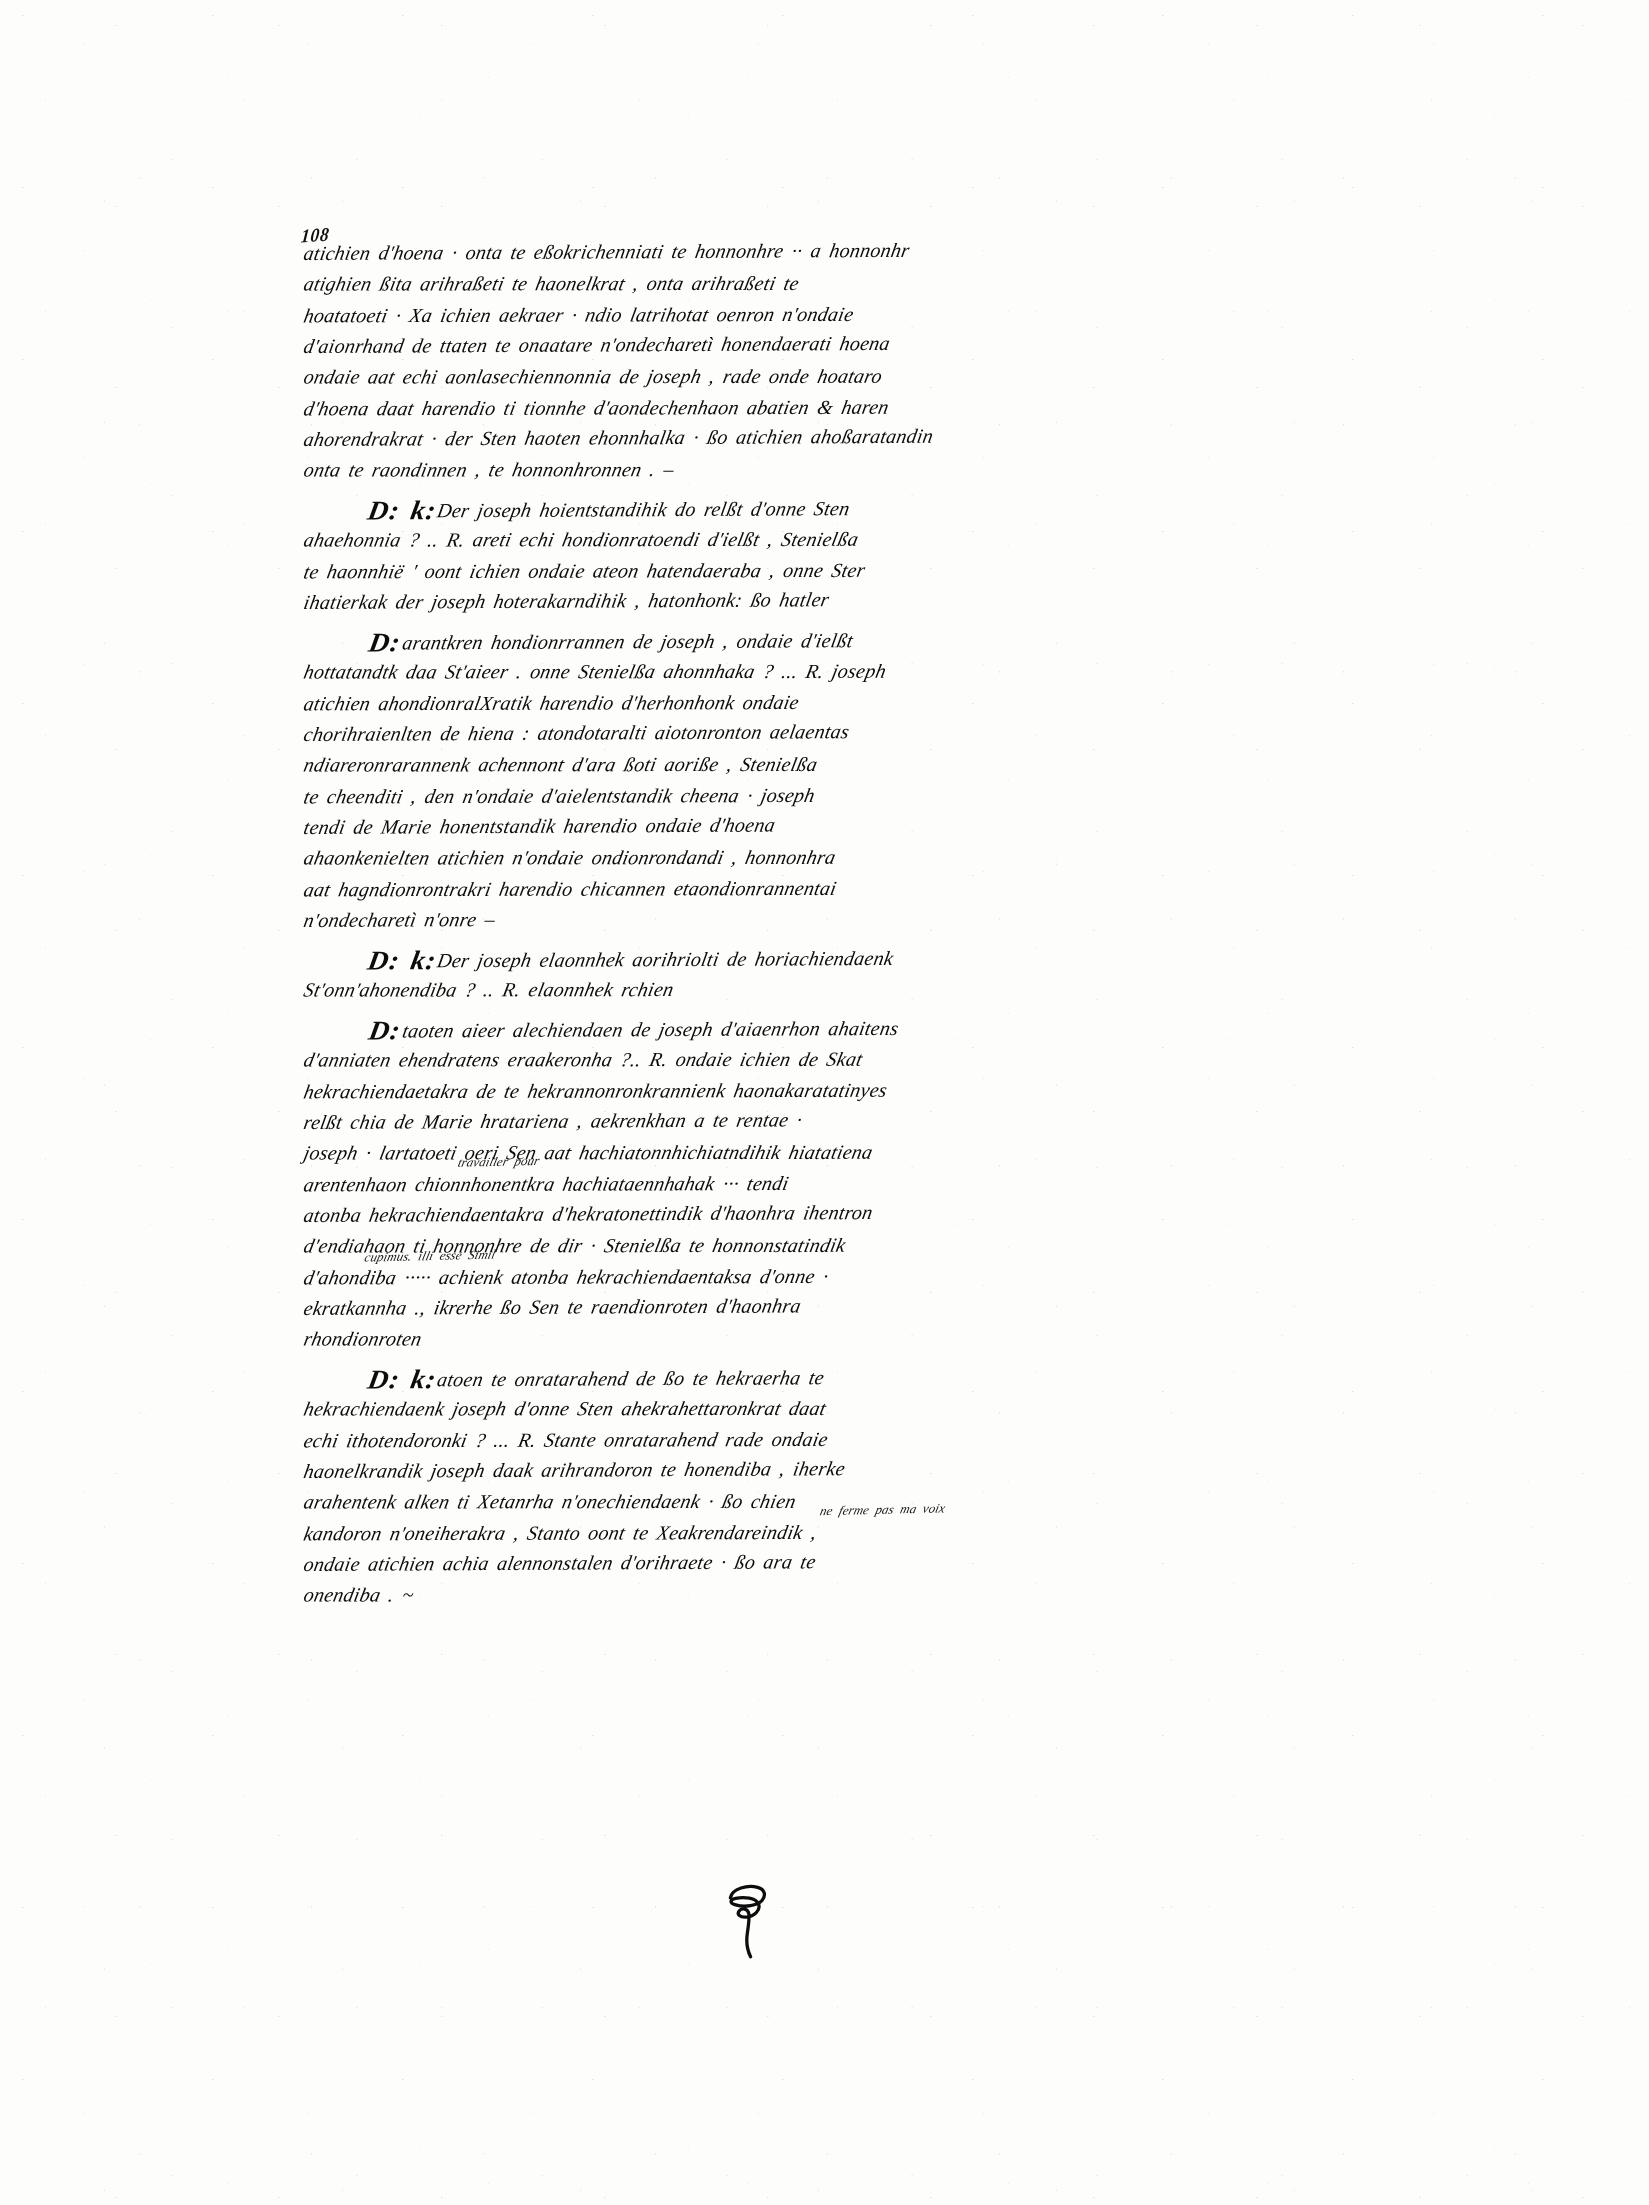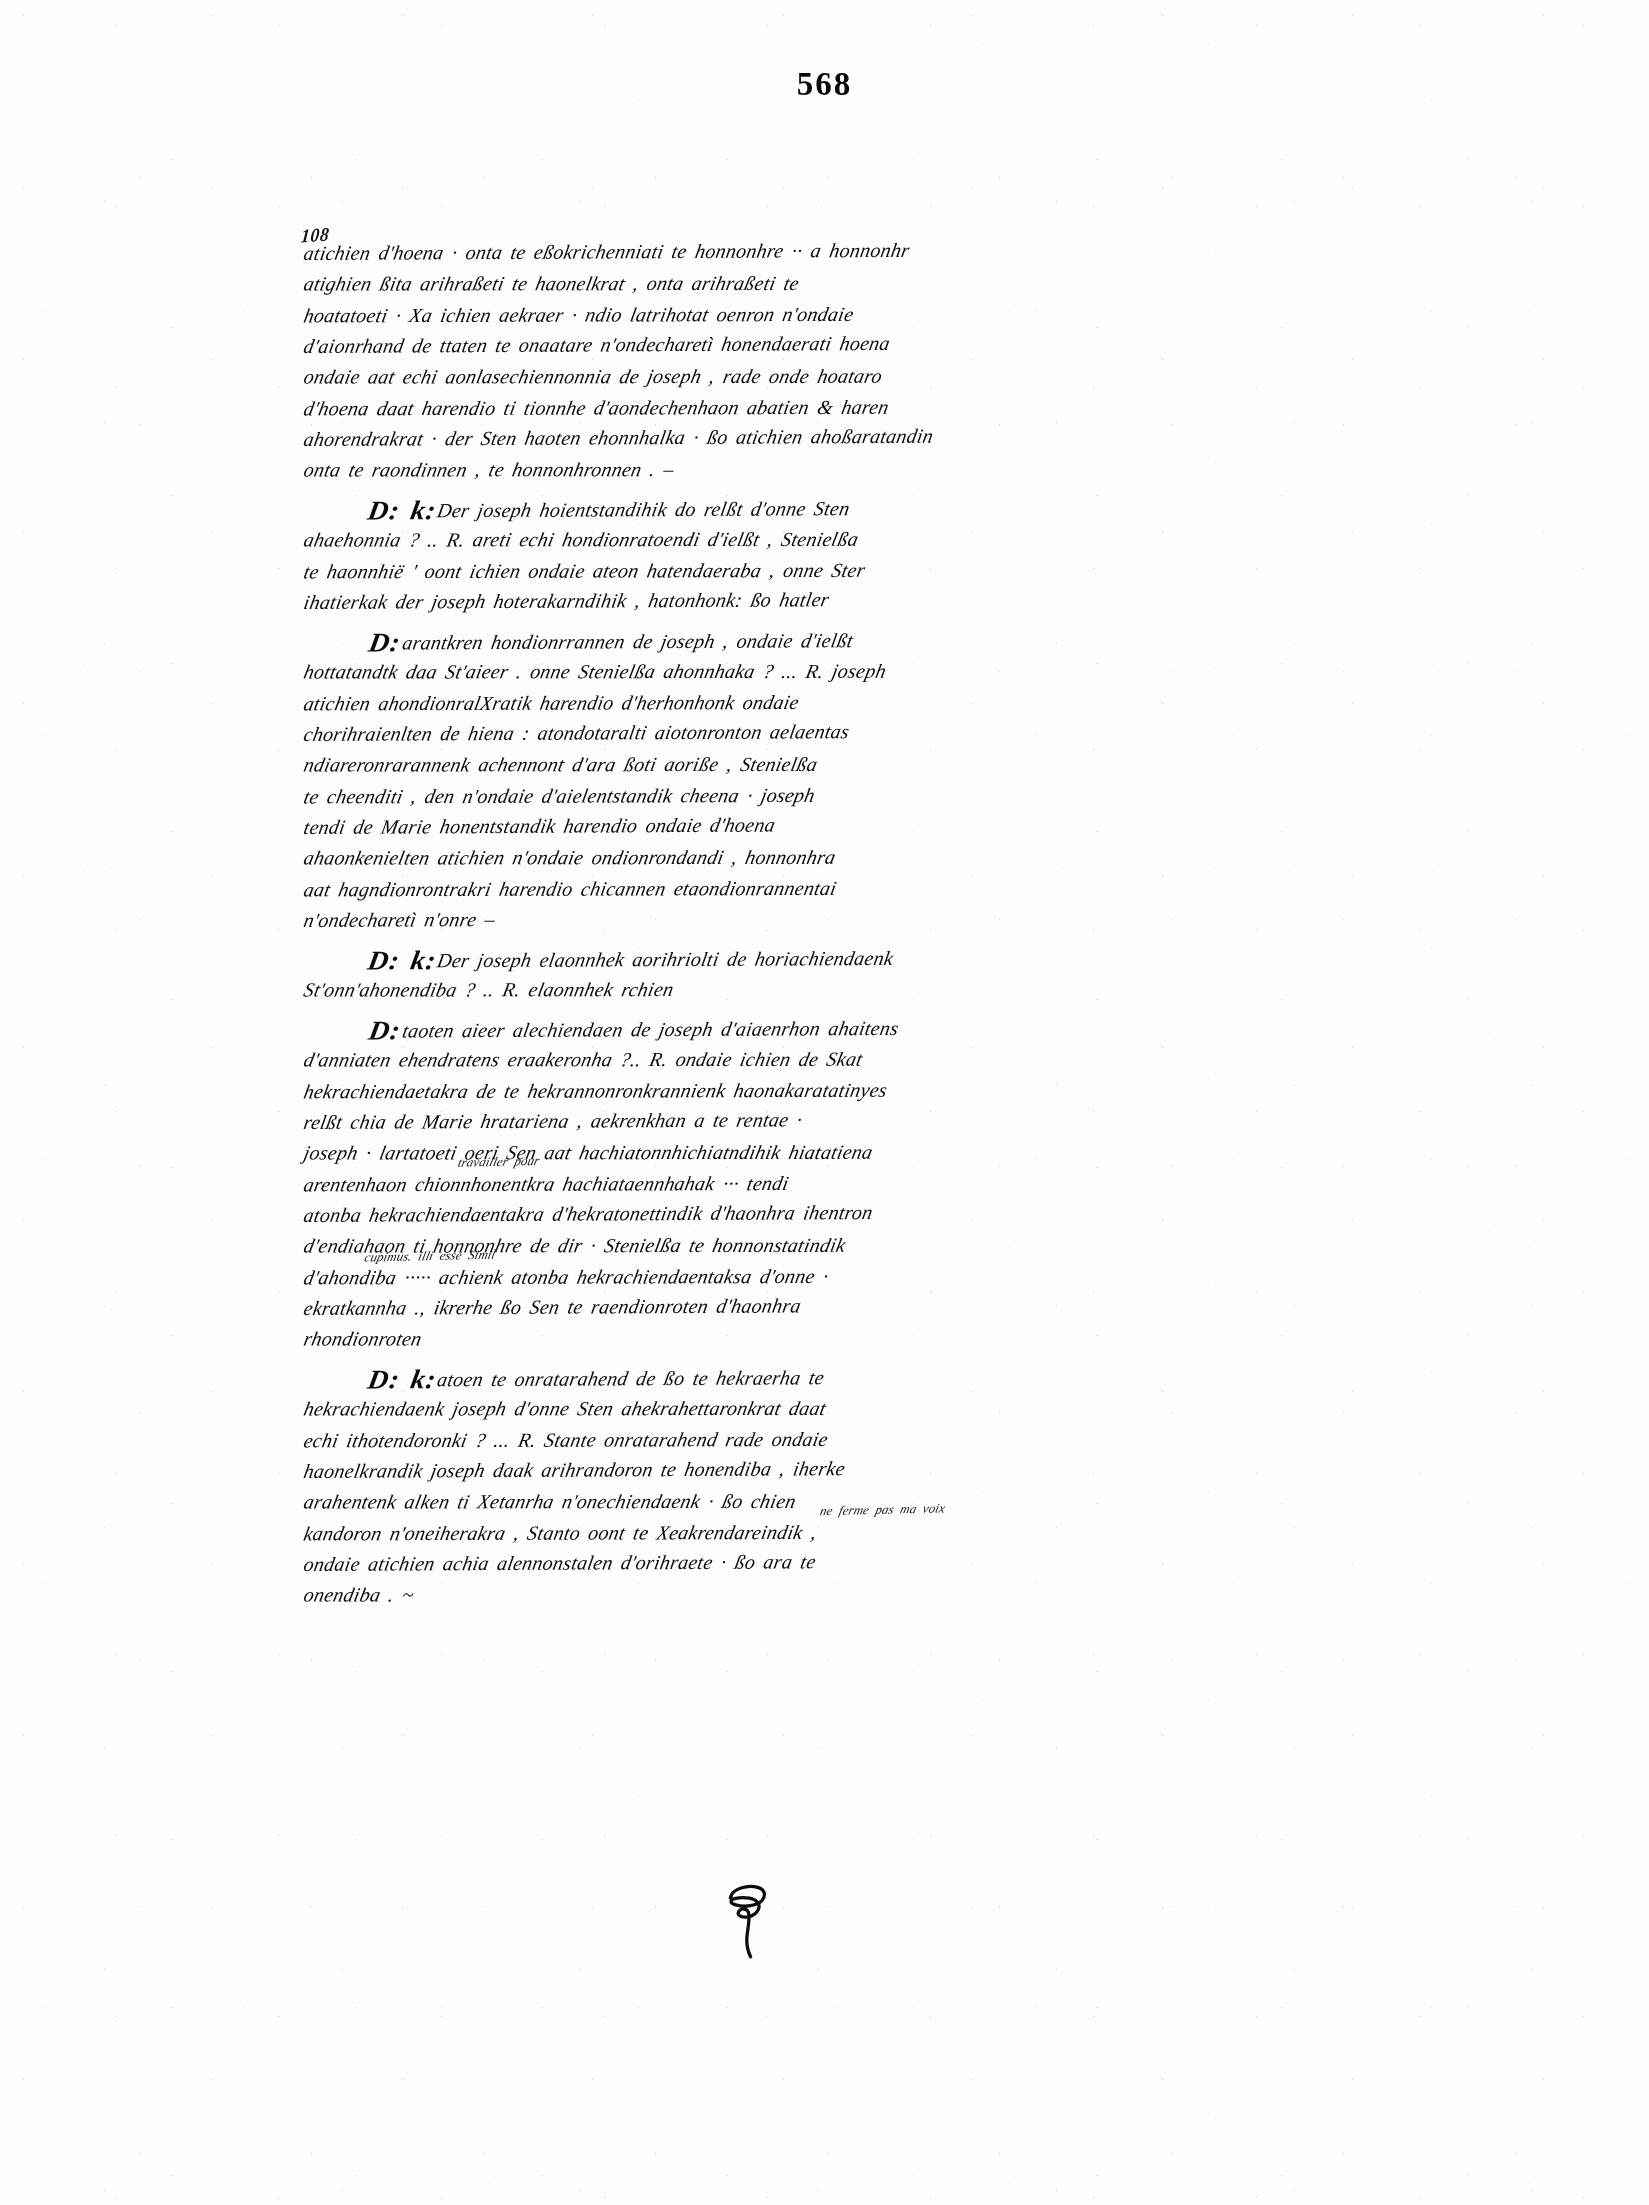--- a/index.html
+++ b/index.html
@@ -156,21 +156,20 @@
   #paraph svg { width: 100%; height: 100%; display: block; }
 </style>
 </head>
 <body>
 
 <div id="page">
 
   <div id="grain"></div>
   <div id="streaks"></div>
 
-  <div class="folio" id="folio-top">568</div>
 
   <div id="ms">
     <div id="margin-folio">108</div>
   <div class="para">
         <div class="line"><span>atichien  d'hoena · onta te  eßokrichenniati te  honnonhre ·· a honnonhr</span></div>
         <div class="line"><span>atighien  ßita arihraßeti te  haonelkrat , onta arihraßeti te</span></div>
         <div class="line"><span>hoatatoeti · Xa ichien  aekraer · ndio latrihotat oenron n'ondaie</span></div>
         <div class="line"><span>d'aionrhand de  ttaten te  onaatare n'ondecharetì honendaerati hoena</span></div>
         <div class="line"><span>ondaie aat  echi aonlasechiennonnia de joseph , rade onde hoataro</span></div>
         <div class="line"><span>d'hoena daat harendio ti tionnhe d'aondechenhaon abatien &amp; haren</span></div>

